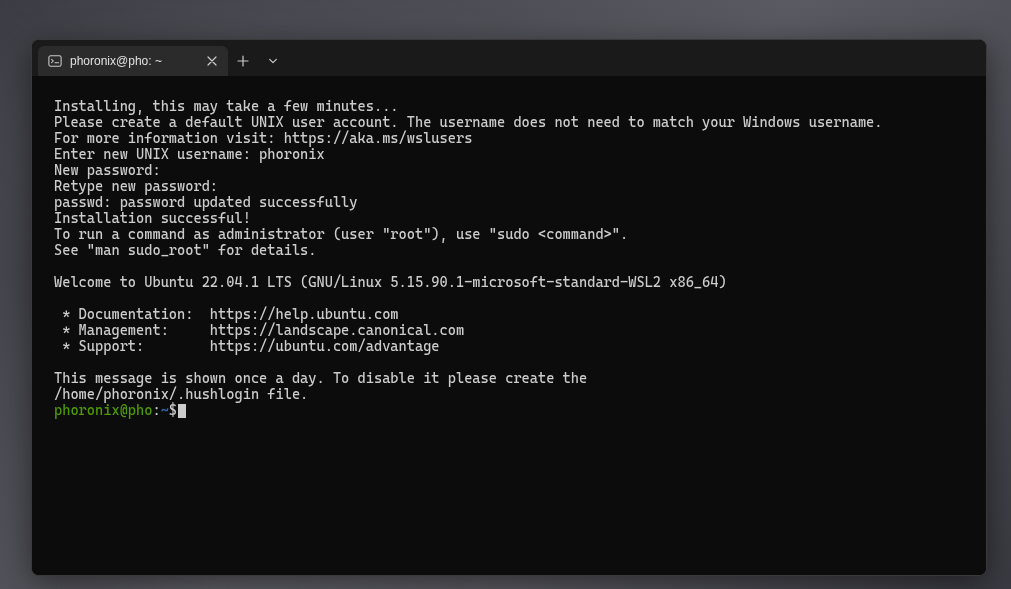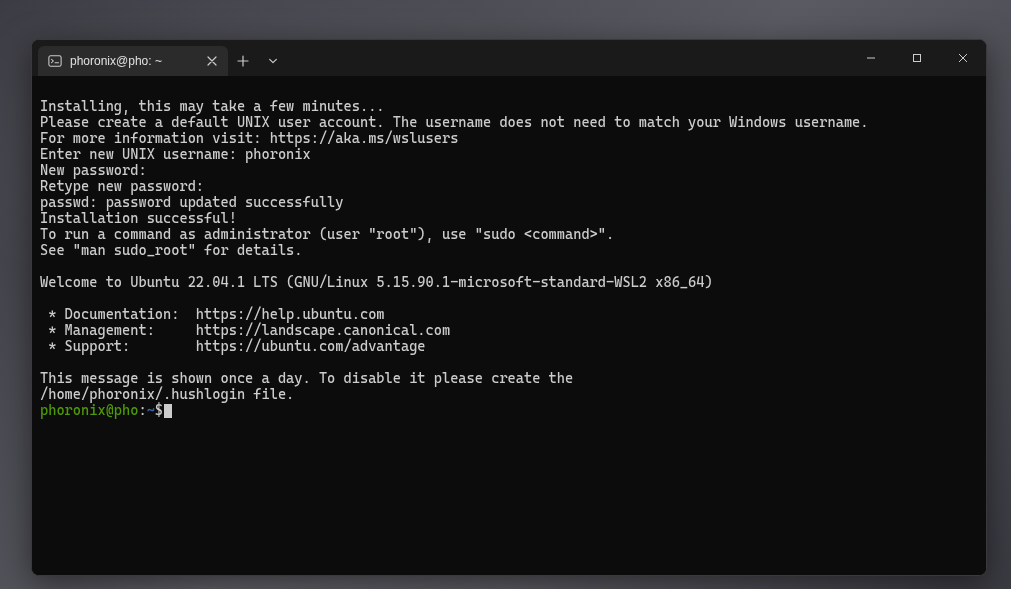--- a/index.html
+++ b/index.html
@@ -31,20 +31,21 @@
     box-shadow: 0 8px 32px rgba(0,0,0,0.5);
     display: flex;
     flex-direction: column;
   }
   .titlebar {
     height: 36px;
     background: #1a1a1a;
     display: flex;
     align-items: stretch;
     user-select: none;
+    flex-direction: column;
   }
   .tabs-region { display: flex; align-items: flex-end; height: 100%; padding-left: 6px; }
   .tab {
     display: flex; align-items: center;
     height: 30px;
     background: #2b2b2b;
     border-radius: 6px 6px 0 0;
     padding: 0 8px 0 10px;
     margin-top: 6px;
     gap: 8px;
@@ -64,21 +65,21 @@
   .win-controls { display:flex; }
   .win-btn { width:46px; height:36px; display:flex; align-items:center; justify-content:center; color:#ccc; }
 
   .terminal-body {
     flex:1;
     background:#0c0c0c;
     color:#cccccc;
     font-family: "Cascadia Mono","Consolas","Liberation Mono","Courier New",monospace;
     font-size: 14px;
     line-height: 16px;
-    padding: 6px 8px;
+    padding: 6px 22px;
     white-space: pre;
     overflow: hidden;
     position: relative;
   }
   .line { white-space: pre; }
   .prompt-user { color:#4e9a06; }
   .prompt-colon { color:#cccccc; }
   .prompt-path { color:#3465a4; }
   .prompt-dollar { color:#cccccc; }
   .cursor { display:inline-block; width:8px; height:14px; background:#cccccc; vertical-align:text-bottom; margin-left:1px; }

